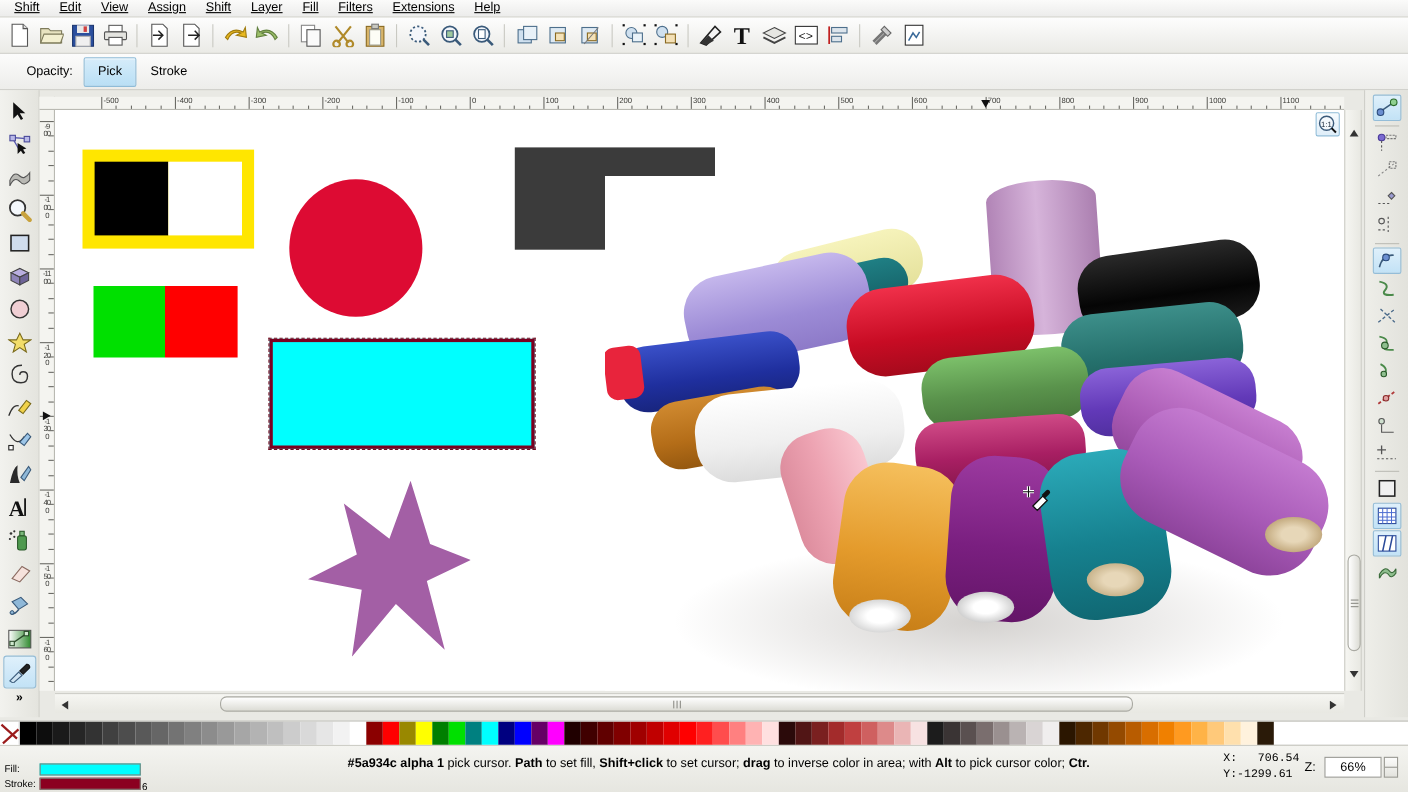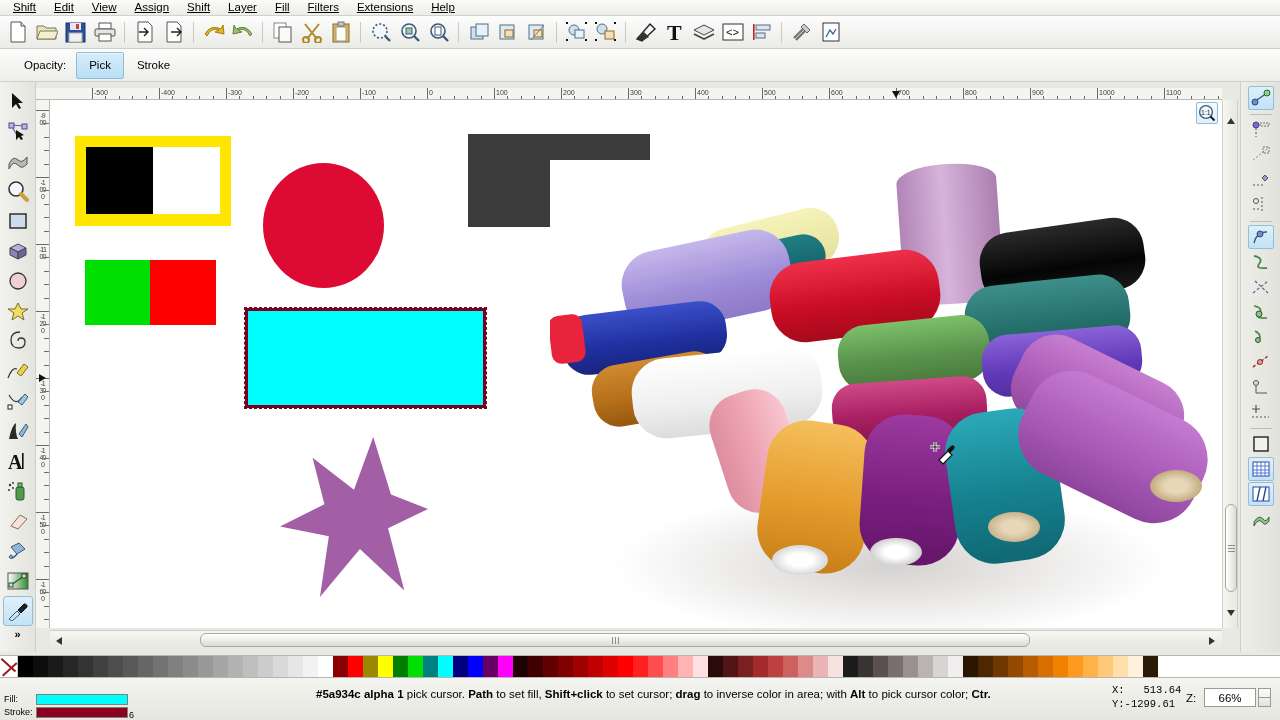--- a/index.html
+++ b/index.html
@@ -1015,21 +1015,21 @@
       <span class="k">Stroke:</span>
     </div>
     <div class="swatchbox" style="top:29px;background:#8b0020;"></div>
     <div style="position:absolute;left:129px;top:32px;font-size:9px;">6</div>
 
     <div class="statusmsg">
       <b>#5a934c alpha 1</b><span> pick cursor. </span><b>Path</b><span> to set fill, </span><b>Shift+click</b><span> to set cursor; </span><b>drag</b><span> to inverse color in area; with </span><b>Alt</b><span> to pick cursor color; </span><b>Ctr.</b>
     </div>
 
     <div class="coords">
-      <div class="row" style="top:6px;"><span>X:</span>&nbsp;&nbsp;&nbsp;<span>513.64</span></div>
+      <div class="row" style="top:6px;"><span>X:</span>&nbsp;&nbsp;&nbsp;<span>706.54</span></div>
       <div class="row" style="top:20px;"><span>Y:</span><span>-1299.61</span></div>
     </div>
 
     <div style="position:absolute;left:1186px;top:14px;font-size:11.5px;">Z:</div>
     <div class="zoombox">66%</div>
     <div class="zoomspin">
         <div class="spin-sep"></div>
       </div>
   </div>
 

